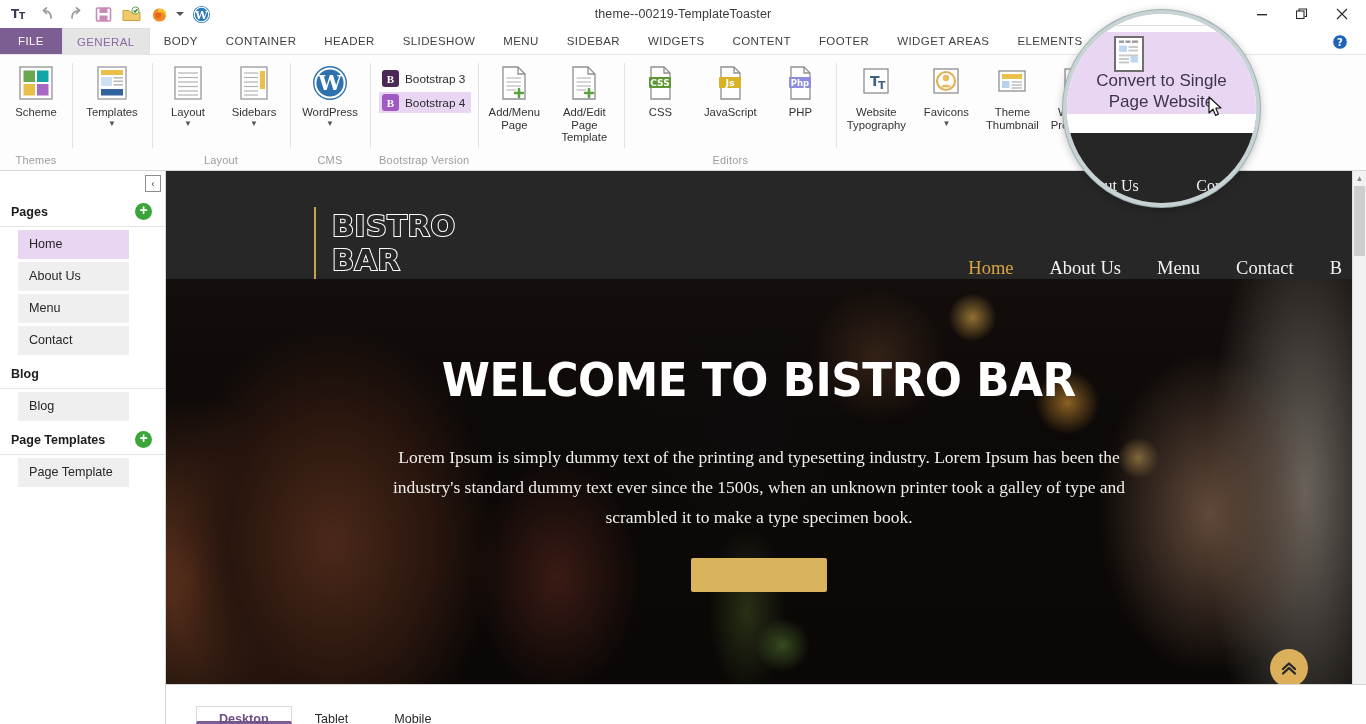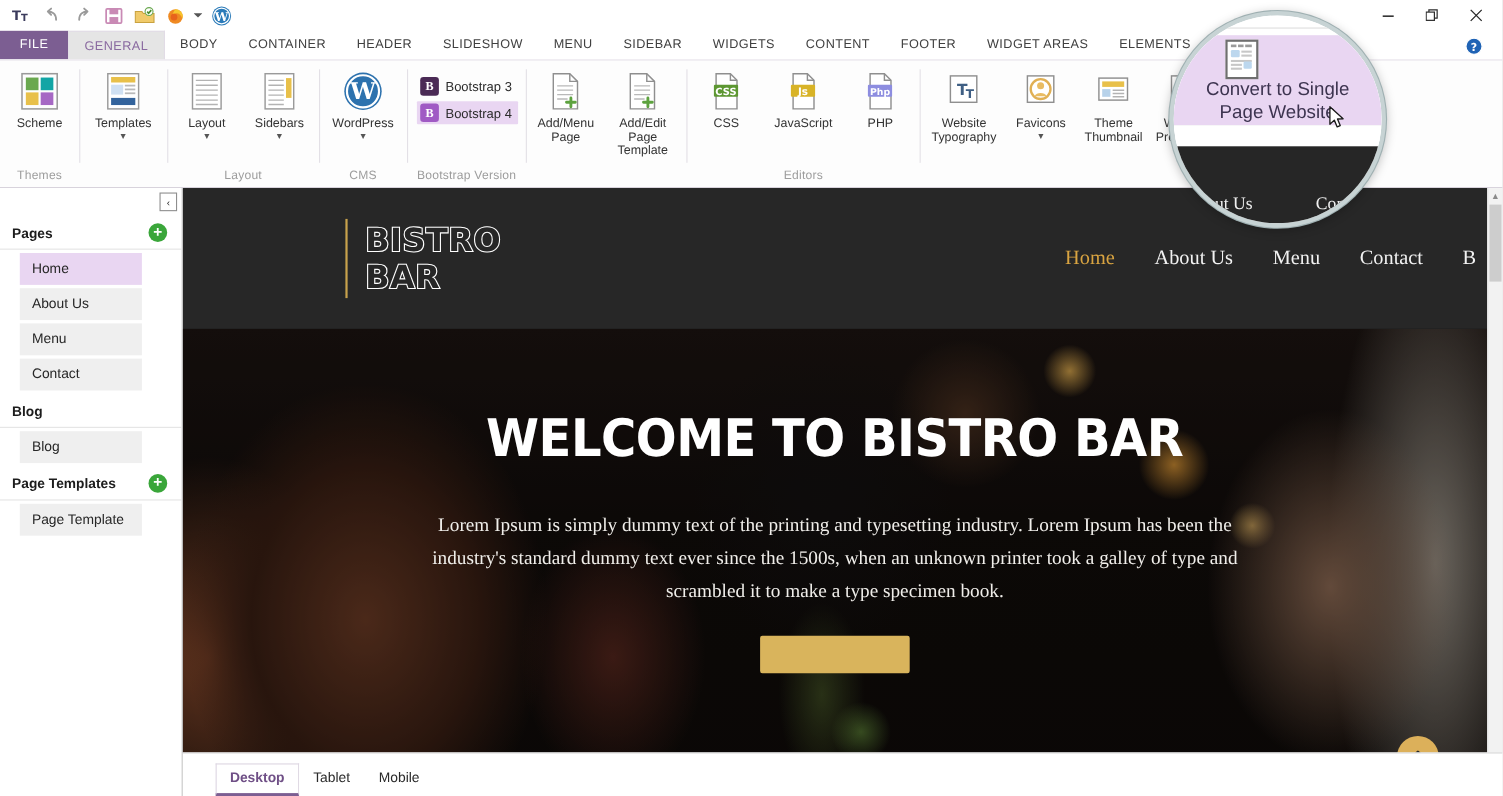--- a/index.html
+++ b/index.html
@@ -135,21 +135,21 @@
   .sb-item.sel { background: #e9d6f2; }
   .sb-gap { height: 4px; }
 
   
   .preview-wrap { position: relative; flex: 1; background: #fff; overflow: hidden; }
   .site {
     position: absolute; left: 0; top: 0; right: 14px; bottom: 0;
     overflow: hidden; background: #262626;
   }
   .site-header {
-    height: 128px; background: #272727; display: flex; align-items: center;
+    height: 108px; background: #272727; display: flex; align-items: flex-end;
     position: relative;
   }
   .logo-box { display: flex; align-items: center; margin-left: 148px; }
   .logo-bar { width: 2px; height: 72px; background: #c8a24c; margin-right: 16px; }
   .logo-txt {
     font-family: "DejaVu Sans", sans-serif;
     font-weight: 800; font-size: 29px; line-height: 34px; color: #272727;
     letter-spacing: .5px;
     -webkit-text-stroke: 2px #ffffff;
     paint-order: stroke fill;
@@ -228,21 +228,21 @@
     position: absolute; top: 15px; left: 1px; right: 1px; height: 70px; background: #cdcdcd;
   }
 
   
   .bottombar {
     position: absolute; left: 166px; right: 0; bottom: 0; height: 40px;
     background: #fff; border-top: 1px solid #d6d6d6;
     display: flex; align-items: flex-end; padding-left: 30px;
   }
   .dtab {
-    height: 30px; line-height: 24px; padding: 0 12px; font-size: 12.6px;
+    height: 18px; line-height: 24px; padding: 0 22px; font-size: 12.6px;
     color: #2a2a2a; background: #fff; border: 1px solid transparent;
   }
   .dtab.active {
     color: #6f4f86; font-weight: bold; border: 1px solid #ddd6e2;
     border-bottom: 3px solid #7c5e92; background: #fff;
   }
 
   
   .lens {
     position: absolute; left: 1063px; top: 10px; width: 197px; height: 197px;
@@ -326,20 +326,21 @@
           </svg>
       </div>
       <div class="qat-btn">
         <svg width="19" height="19" viewBox="0 0 19 19">
             <circle cx="9.5" cy="9.5" r="8.6" fill="#2b7bb9"></circle>
             <circle cx="9.5" cy="9.5" r="7.2" fill="none" stroke="#fff" stroke-width="1.1"></circle>
             <text x="9.5" y="14" font-size="11" font-weight="bold" fill="#fff" text-anchor="middle" font-family="DejaVu Serif">W</text>
           </svg>
       </div>
     </div>
+    <div class="title-text">theme--00219-TemplateToaster</div>
     <div class="wincontrols">
       <div class="wc">
         <svg width="12" height="10">
             <rect x="1" y="5" width="10" height="1.4" fill="#2b2b2b"></rect>
           </svg>
       </div>
       <div class="wc">
         <svg width="12" height="12" viewBox="0 0 12 12">
             <rect x="0.5" y="3" width="7.5" height="7.5" fill="none" stroke="#2b2b2b" stroke-width="1.1"></rect>
             <path d="M3 3 V1 h7.5 v7.5 H8.5" fill="none" stroke="#2b2b2b" stroke-width="1.1"></path>

